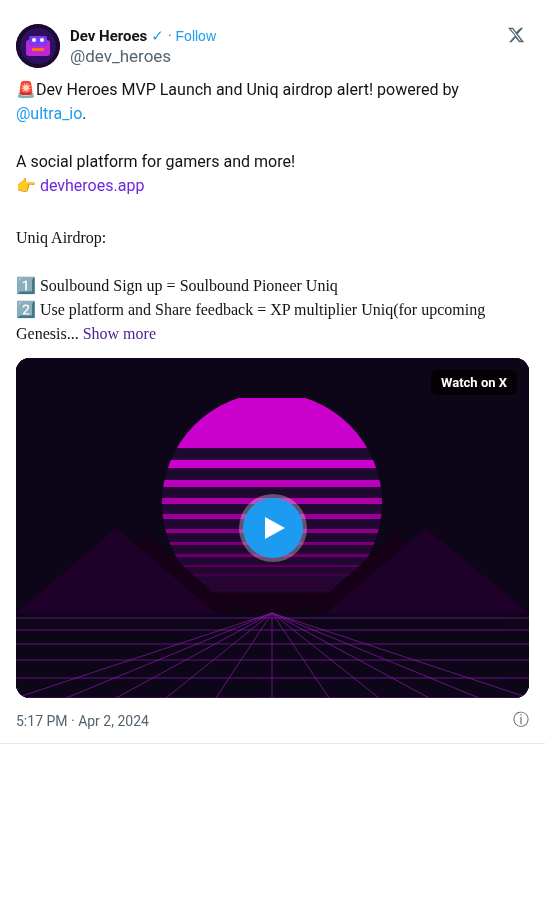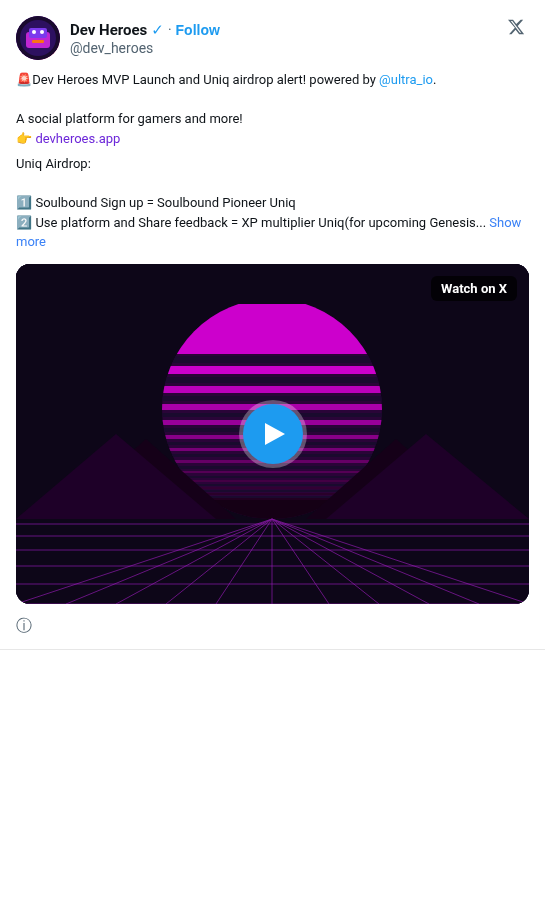--- a/index.html
+++ b/index.html
@@ -12,21 +12,21 @@
       font-family: -apple-system, BlinkMacSystemFont, "Segoe UI", Roboto, Helvetica, Arial, sans-serif;
       width: 545px;
       min-height: 910px;
       display: flex;
       align-items: flex-start;
       justify-content: center;
     }
     .card {
       width: 545px;
       background: #ffffff;
-      padding: 16px 16px 12px 16px;
+      padding: 24px 16px 12px 16px;
       border-bottom: 1px solid #e7e7e7;
     }
     .header {
       display: flex;
       align-items: flex-start;
       justify-content: space-between;
       margin-bottom: 10px;
     }
     .header-left {
       display: flex;
@@ -67,66 +67,67 @@
       font-weight: 700;
       font-size: 15px;
       color: #0f1419;
     }
     .verified-icon {
       color: #1d9bf0;
       font-size: 15px;
     }
     .follow-btn {
       color: #1d9bf0;
-      font-weight: 700;
+      font-weight: 400;
       font-size: 14px;
       cursor: pointer;
       background: none;
       border: none;
       padding: 0;
     }
     .username-row {
       display: flex;
       align-items: center;
       gap: 4px;
       margin-top: 1px;
     }
     .username {
       color: #536471;
-      font-size: 14px;
+      font-size: 17px;
     }
     .dot {
       color: #536471;
       font-size: 14px;
     }
     .x-close {
       color: #536471;
       font-size: 18px;
       cursor: pointer;
       background: none;
       border: none;
       padding: 2px 4px;
       font-weight: 700;
     }
     .tweet-body {
-      font-size: 13px;
+      font-size: 16px;
       color: #0f1419;
       line-height: 1.5;
       margin-bottom: 12px;
     }
     .tweet-body .mention {
       color: #1d9bf0;
       text-decoration: none;
     }
     .tweet-body .link {
       color: #6d28d9;
       text-decoration: none;
     }
     .airdrop-section {
-      margin-top: 6px;
+      margin-top: 28px;
+      font-family: Liberation Serif, serif;
     }
     .media-container {
       margin-top: 12px;
       border-radius: 14px;
       overflow: hidden;
       width: 100%;
       position: relative;
       background: #c4b5fd;
     }
     .video-thumb {
@@ -195,21 +196,21 @@
     .timestamp {
       color: #536471;
       font-size: 14px;
     }
     .info-icon {
       color: #536471;
       font-size: 16px;
       cursor: pointer;
     }
     .show-more {
-      color: #3b82f6;
+      color: #4c1d95;
       cursor: pointer;
       text-decoration: none;
     }
   </style>
 </head>
 <body>
 
 <div class="card">
 
   <div class="header">
@@ -373,15 +374,16 @@
 
       <div class="watch-on-x">Watch on X</div>
 
       <div class="play-btn">
         <div class="play-triangle"></div>
       </div>
     </div>
   </div>
 
   <div class="timestamp-row">
+    <span class="timestamp">5:17 PM · Apr 2, 2024</span>
     <span class="info-icon">ⓘ</span>
   </div>
 </div>
 
 </body></html>

